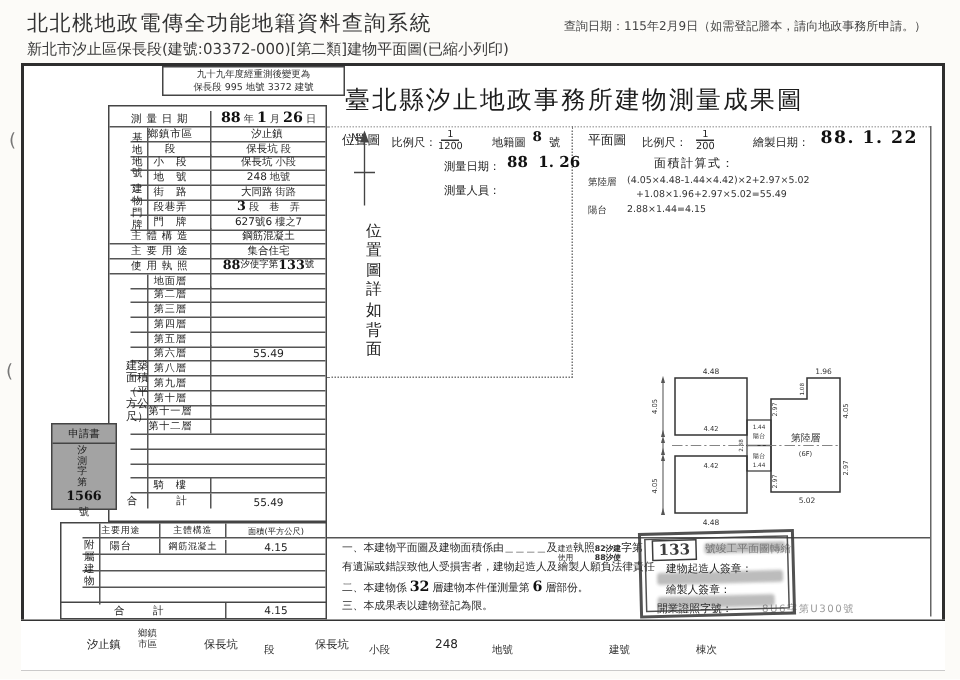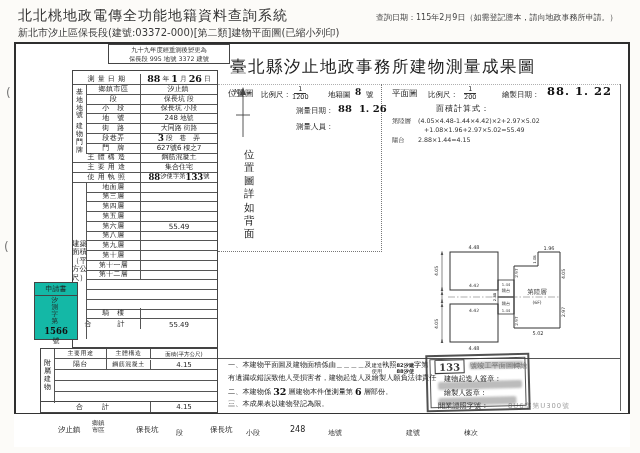--- a/index.html
+++ b/index.html
@@ -12,21 +12,21 @@
   .artifact{font-size:12px;color:#777}
   .rebox{left:108px;top:44px;width:122px;height:20px;border:1px solid #444;background:#fff;text-align:center;font-size:6.3px;line-height:1.5;color:#333}
   .doc-title{left:230px;top:56px;font-size:16.5px;font-weight:normal;letter-spacing:1.5px;color:#1c1c1c}
   .ltable{left:72px;top:70px;width:146px;height:278px;border:1px solid #444;background:#fff}
   .trow{display:flex;align-items:flex-end;border-bottom:1px solid #555;box-sizing:border-box;position:relative}
   .ind{margin-left:14px}
   .tl{border-right:1px solid #555;display:flex;align-items:center;justify-content:center;font-size:7px;letter-spacing:.5px;box-sizing:border-box;color:#222}
   .tv{flex:1;display:flex;align-items:center;justify-content:center;gap:2px;font-size:7px;padding:0 2px;box-sizing:border-box}
   .sfx{font-size:6.8px;color:#333}
   .hand{font-weight:700;font-family:"DejaVu Serif",serif;color:#111}
-  .grp{position:absolute;left:0;width:14px;border-right:1px solid #555;display:flex;align-items:center;justify-content:center;text-align:center;font-size:7px;line-height:1.12;word-break:break-all;padding:0 2px;box-sizing:border-box;color:#222;z-index:2}
+  .grp{position:absolute;left:12px;width:14px;border-right:1px solid #555;display:flex;align-items:center;justify-content:center;text-align:center;font-size:7px;line-height:1.12;word-break:break-all;padding:0 2px;box-sizing:border-box;color:#222;z-index:2}
   .vtext{word-break:break-all;line-height:1.25;color:#222}
   .frac{display:inline-flex;flex-direction:column;align-items:center;font-size:6.5px;line-height:1.15}
   .fnum{border-bottom:1px solid #333;padding:0 4px}
   .stack{display:inline-flex;flex-direction:column;font-size:5.2px;line-height:1.18;text-align:center}
   .stack.b{font-weight:700}
   .note-line{font-size:7.2px;color:#2a2a2a;display:flex;align-items:baseline;white-space:nowrap}
   .dim{fill:#333}
   .smudge{position:absolute;background:#4a4a4a;opacity:.42;filter:blur(1px);border-radius:2px}
   .strip-lbl{font-size:7px;color:#333}
   .strip-val{font-size:7.5px;color:#222}
@@ -142,20 +142,24 @@
       </div>
     </div>
 
     <div>
 
         <div class="trow ind" style="height:9.75px">
           <div class="tl" style="width:54px;font-size:6.8px">地面層</div>
           <div class="tv" style="font-size:7.2px"></div>
         </div>
 
+        <div class="trow ind" style="height:9.75px">
+          <div class="tl" style="width:54px;font-size:6.8px">第二層</div>
+          <div class="tv" style="font-size:7.2px"></div>
+        </div>
 
         <div class="trow ind" style="height:9.75px">
           <div class="tl" style="width:54px;font-size:6.8px">第三層</div>
           <div class="tv" style="font-size:7.2px"></div>
         </div>
 
         <div class="trow ind" style="height:9.75px">
           <div class="tl" style="width:54px;font-size:6.8px">第四層</div>
           <div class="tv" style="font-size:7.2px"></div>
         </div>
@@ -216,21 +220,21 @@
           <div class="tv" style="font-size:7.2px"></div>
         </div>
       </div>
 
     <div class="trow" style="height:10px;border-bottom:none">
       <div class="tl" style="width:68px;letter-spacing:4px">合　　計</div>
       <div class="tv">55.49</div>
     </div>
   </div>
 
-  <div class="abs" style="left:34px;top:282px;width:44px;height:58px;border:1px solid #444;background:#14b8a6">
+  <div class="abs" style="left:34px;top:282px;width:44px;height:58px;border:1px solid #444;background:#a3a3a3">
     <div style="height:12px;border-bottom:1px solid #444;display:flex;align-items:center;justify-content:center;font-size:7px">申請書</div>
     <div style="display:flex;flex-direction:column;align-items:center;padding-top:1px">
       <span class="vtext" style="width:9px;font-size:6.5px;line-height:1.1">汐測字第</span>
       <span class="hand" style="font-size:8.5px">1566</span>
       <span style="font-size:7px">號</span>
     </div>
   </div>
 
   <div class="abs" style="left:40px;top:348px;width:178px;height:54px;border:1px solid #444;background:#fff">
     <div class="grp" style="top:0;height:54px">附屬建物</div>

